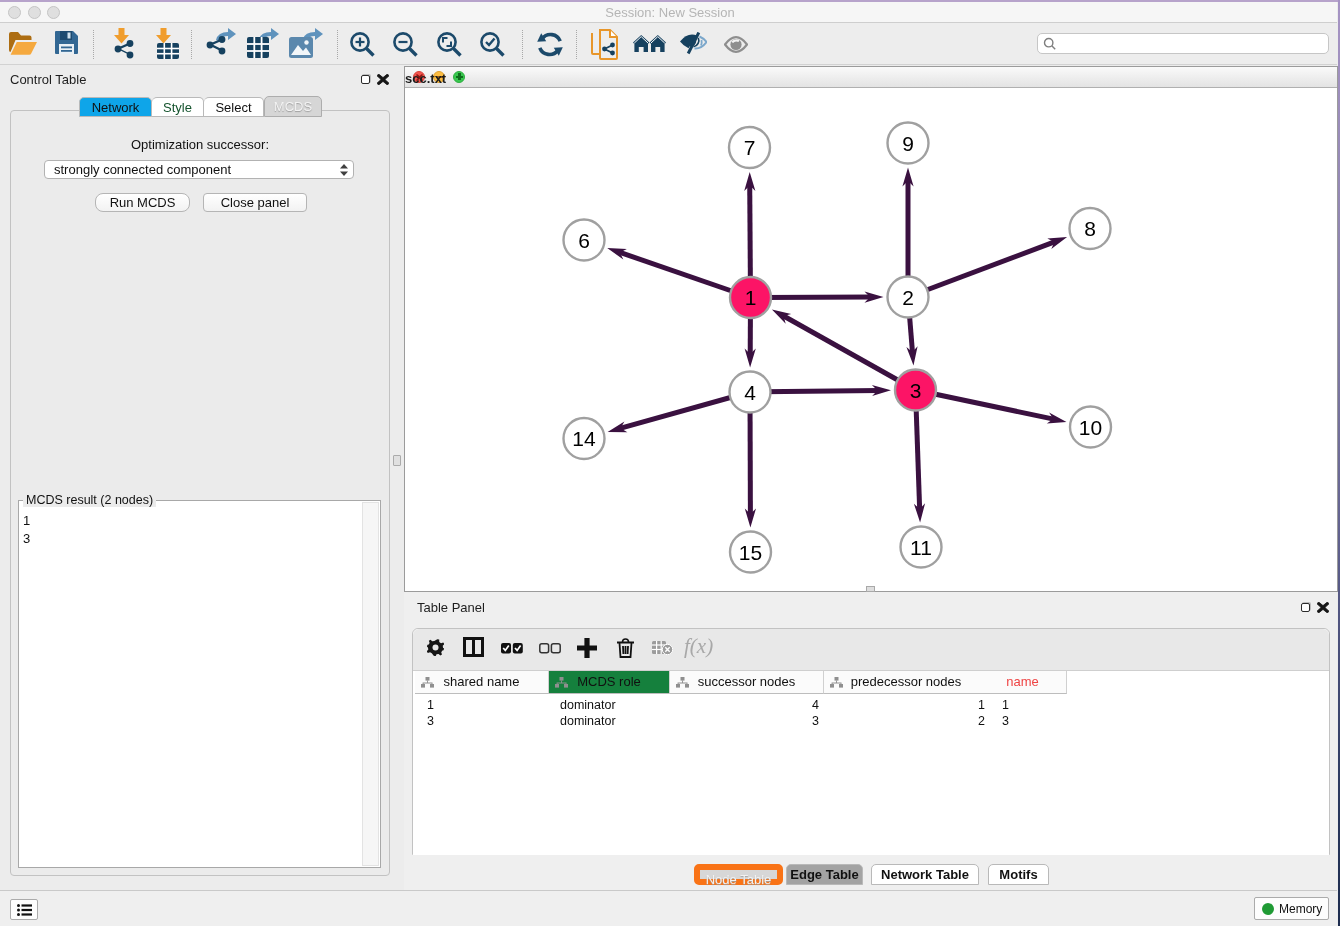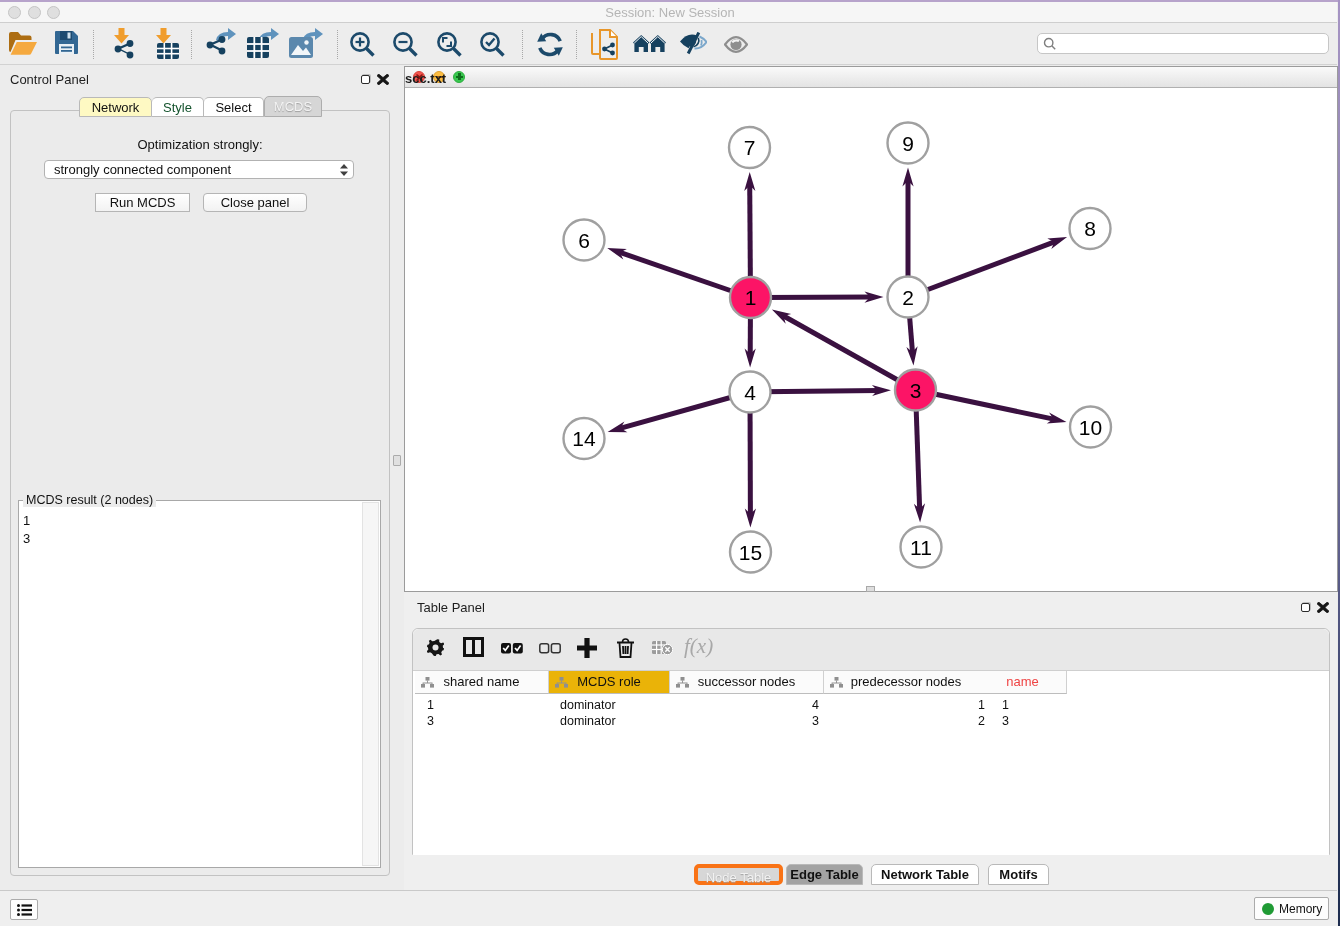--- a/index.html
+++ b/index.html
@@ -155,42 +155,42 @@
 <circle cx="12" cy="8.5" r="5.6" fill="#8e8e8e"></circle>
 <path d="M8.2 6.4 A 5 4 0 0 1 15 5" fill="none" stroke="#f2f2f2" stroke-width="2.2"></path>
 </svg>
 
 <div class="abs" style="left:1037px;top:33px;width:292px;height:21px;background:#fff;border:1px solid #c6c6c6;border-radius:5px"></div>
 <svg class="abs" style="left:1043px;top:37px" width="14" height="14" viewBox="0 0 14 14">
     <circle cx="5.7" cy="5.7" r="4.2" fill="none" stroke="#7e7e7e" stroke-width="1.4"></circle>
     <line x1="8.8" y1="8.8" x2="12.2" y2="12.2" stroke="#7e7e7e" stroke-width="1.4"></line>
   </svg>
 
-<div class="abs" style="left:10px;top:72px;font-size:13px;color:#1e1e1e">Control Panel</div>
+<div class="abs" style="left:10px;top:72px;font-size:13px;color:#1e1e1e">Control Table</div>
 <div class="abs" style="left:361px;top:74.5px;width:9px;height:9px;border:1.6px solid #2b2b2b;border-radius:2px;background:#fff;box-shadow:1px -1px 0 #bdbdbd"></div>
 <svg class="abs" style="left:377px;top:74px" width="12" height="11" viewBox="0 0 12 11">
     <path d="M1.6 0 L6 3.6 L10.4 0 L12 1.8 L7.9 5.5 L12 9.2 L10.4 11 L6 7.4 L1.6 11 L0 9.2 L4.1 5.5 L0 1.8 Z" fill="#161616" stroke="#161616" stroke-width="0.8" stroke-linejoin="round"></path>
   </svg>
 
 <div class="abs" style="left:10px;top:110px;width:380px;height:766px;background:#ebebeb;border:1px solid #c2c2c2;border-radius:4px"></div>
 
-<div class="abs" style="left:79px;top:97px;width:73px;height:20px;background:#fef9c3;border:1px solid #b9b9b9;border-radius:5px 5px 0 0;font-size:13px;color:#111;text-align:center;line-height:19px">Network</div>
+<div class="abs" style="left:79px;top:97px;width:73px;height:20px;background:#0ea5e9;border:1px solid #b9b9b9;border-radius:5px 5px 0 0;font-size:13px;color:#111;text-align:center;line-height:19px">Network</div>
 <div class="abs" style="left:152px;top:97px;width:52px;height:20px;background:#fff;border:1px solid #b9b9b9;border-left:none;border-radius:5px 5px 0 0;font-size:13px;color:#14532d;text-align:center;line-height:19px">Style</div>
 <div class="abs" style="left:204px;top:97px;width:60px;height:20px;background:#fff;border:1px solid #b9b9b9;border-left:none;border-radius:5px 5px 0 0;font-size:13px;color:#111;text-align:center;line-height:19px">Select</div>
 <div class="abs" style="left:264px;top:96px;width:58px;height:21px;background:#d6d6d6;border:1px solid #adadad;border-radius:5px 5px 0 0;font-size:13px;color:#f4f4f4;text-align:center;line-height:20px;text-shadow:0 1px 1px #9e9e9e">MCDS</div>
 
-<div class="abs" style="left:10px;top:137px;width:380px;text-align:center;font-size:13px;color:#111">Optimization strongly:</div>
+<div class="abs" style="left:10px;top:137px;width:380px;text-align:center;font-size:13px;color:#111">Optimization successor:</div>
 
 <div class="abs" style="left:44px;top:160px;width:310px;height:19px;background:#fff;border:1px solid #b2b2b2;border-radius:4px;font-size:13px;color:#111;line-height:17px;padding-left:9px">strongly connected component</div>
 <svg class="abs" style="left:339px;top:163.5px" width="10" height="12" viewBox="0 0 10 12">
     <path d="M5 0 L9 4.6 L1 4.6 Z" fill="#3f3f3f"></path>
     <path d="M5 12 L9 7.4 L1 7.4 Z" fill="#3f3f3f"></path>
   </svg>
 
-<div class="abs" style="left:95px;top:193px;width:95px;height:19px;background:linear-gradient(#fff,#f2f2f2);border:1px solid #b5b5b5;border-radius:0;font-size:13px;color:#111;text-align:center;line-height:18px">Run MCDS</div>
+<div class="abs" style="left:95px;top:193px;width:95px;height:19px;background:linear-gradient(#fff,#f2f2f2);border:1px solid #b5b5b5;border-radius:8px;font-size:13px;color:#111;text-align:center;line-height:18px">Run MCDS</div>
 <div class="abs" style="left:203px;top:193px;width:104px;height:19px;background:linear-gradient(#fff,#f2f2f2);border:1px solid #b5b5b5;border-radius:4px;font-size:13px;color:#111;text-align:center;line-height:18px">Close panel</div>
 
 <div class="abs" style="left:18px;top:500px;width:363px;height:368px;background:#fff;border:1px solid #a8a8a8"></div>
 <div class="abs" style="left:362px;top:502px;width:17px;height:364px;background:#f6f6f6;border:1px solid #e3e3e3"></div>
 <div class="abs" style="left:23px;top:493px;background:#ebebeb;padding:0 3px;font-size:12.5px;color:#111">MCDS result (2 nodes)</div>
 <div class="abs" style="left:23px;top:512px;font-size:13px;color:#111;line-height:17.5px">1<br>3</div>
 
 <div class="abs" style="left:393px;top:455px;width:8px;height:11px;background:#e0e0e0;border:1px solid #ababab;border-radius:1px"></div>
 
 <div class="abs" style="left:404px;top:66px;width:934px;height:526px;border:1px solid #9b9b9b;background:#fff"></div>
@@ -323,21 +323,21 @@
 <div class="abs" style="left:413px;top:671px;width:916px;height:184px;background:#fff"></div>
 <div class="abs" style="left:415px;top:671px;width:134px;height:23px;background:#fbfbfb;border-right:1px solid #d0d0d0;border-bottom:1px solid #bdbdbd;font-size:13px;color:#111;text-align:center;line-height:22px">shared name</div>
 <svg class="abs" style="left:421px;top:677px" width="13" height="11" viewBox="0 0 13 11">
     <g fill="#8f8f8f">
       <rect x="4.5" y="0" width="4" height="3.6"></rect>
       <rect x="0" y="7" width="4" height="3.6"></rect>
       <rect x="9" y="7" width="4" height="3.6"></rect>
       <path d="M6.1 3.6 h0.9 v2 h4.5 v1.5 h-0.9 v-0.6 H2.5 v0.6 H1.6 v-1.5 h4.5 Z"></path>
     </g>
   </svg>
-<div class="abs" style="left:549px;top:671px;width:121px;height:23px;background:#eab308;border-right:1px solid #d0d0d0;border-bottom:1px solid #bdbdbd;font-size:13px;color:#111;text-align:center;line-height:22px">MCDS role</div>
+<div class="abs" style="left:549px;top:671px;width:121px;height:23px;background:#15803d;border-right:1px solid #d0d0d0;border-bottom:1px solid #bdbdbd;font-size:13px;color:#111;text-align:center;line-height:22px">MCDS role</div>
 <svg class="abs" style="left:555px;top:677px" width="13" height="11" viewBox="0 0 13 11">
     <g fill="#8f8f8f">
       <rect x="4.5" y="0" width="4" height="3.6"></rect>
       <rect x="0" y="7" width="4" height="3.6"></rect>
       <rect x="9" y="7" width="4" height="3.6"></rect>
       <path d="M6.1 3.6 h0.9 v2 h4.5 v1.5 h-0.9 v-0.6 H2.5 v0.6 H1.6 v-1.5 h4.5 Z"></path>
     </g>
   </svg>
 <div class="abs" style="left:670px;top:671px;width:154px;height:23px;background:#fbfbfb;border-right:1px solid #d0d0d0;border-bottom:1px solid #bdbdbd;font-size:13px;color:#111;text-align:center;line-height:22px">successor nodes</div>
 <svg class="abs" style="left:676px;top:677px" width="13" height="11" viewBox="0 0 13 11">
@@ -363,21 +363,21 @@
 <div class="abs" style="left:560px;top:698px;font-size:12.5px;color:#111">dominator</div>
 <div class="abs" style="left:700px;top:698px;width:119px;text-align:right;font-size:12.5px;color:#111">4</div>
 <div class="abs" style="left:860px;top:698px;width:125px;text-align:right;font-size:12.5px;color:#111">1</div>
 <div class="abs" style="left:1002px;top:698px;font-size:12.5px;color:#111">1</div>
 <div class="abs" style="left:427px;top:714px;font-size:12.5px;color:#111">3</div>
 <div class="abs" style="left:560px;top:714px;font-size:12.5px;color:#111">dominator</div>
 <div class="abs" style="left:700px;top:714px;width:119px;text-align:right;font-size:12.5px;color:#111">3</div>
 <div class="abs" style="left:860px;top:714px;width:125px;text-align:right;font-size:12.5px;color:#111">2</div>
 <div class="abs" style="left:1002px;top:714px;font-size:12.5px;color:#111">3</div>
 
-<div class="abs" style="left:694px;top:864px;width:89px;height:21px;background:#d7d7d7;border:4px solid #f97316;border-radius:5px;font-size:13px;color:#f2f2f2;text-align:center;line-height:20px;text-shadow:0 1px 1px #a0a0a0">Node Table</div>
+<div class="abs" style="left:694px;top:864px;width:89px;height:21px;background:#d7d7d7;border:6px solid #f97316;border-radius:5px;font-size:13px;color:#f2f2f2;text-align:center;line-height:20px;text-shadow:0 1px 1px #a0a0a0">Node Table</div>
 <div class="abs" style="left:786px;top:864px;width:77px;height:21px;background:#a3a3a3;border:1px solid #b9b9b9;border-radius:5px 5px 0 0;font-size:13px;color:#111;text-align:center;line-height:20px;font-weight:700">Edge Table</div>
 <div class="abs" style="left:871px;top:864px;width:108px;height:21px;background:#fff;border:1px solid #b9b9b9;border-radius:5px 5px 0 0;font-size:13px;color:#111;text-align:center;line-height:20px;font-weight:700">Network Table</div>
 <div class="abs" style="left:988px;top:864px;width:61px;height:21px;background:#fff;border:1px solid #b9b9b9;border-radius:5px 5px 0 0;font-size:13px;color:#111;text-align:center;line-height:20px;font-weight:700">Motifs</div>
 
 <div class="abs" style="left:0;top:890px;width:1337px;height:36px;background:#efefef;border-top:1px solid #c9c9c9"></div>
 <div class="abs" style="left:10px;top:899px;width:28px;height:21px;background:#fdfdfd;border:1px solid #ababab;border-radius:2px"></div>
 <svg class="abs" style="left:17px;top:904px" width="15" height="12" viewBox="0 0 15 12">
     <g fill="#111">
       <circle cx="1.5" cy="1.5" r="1.5"></circle>
       <circle cx="1.5" cy="6" r="1.5"></circle>

